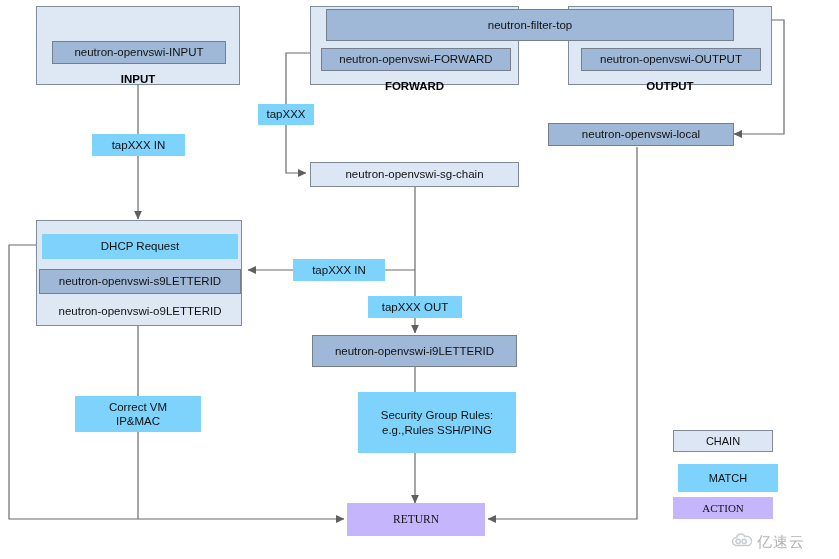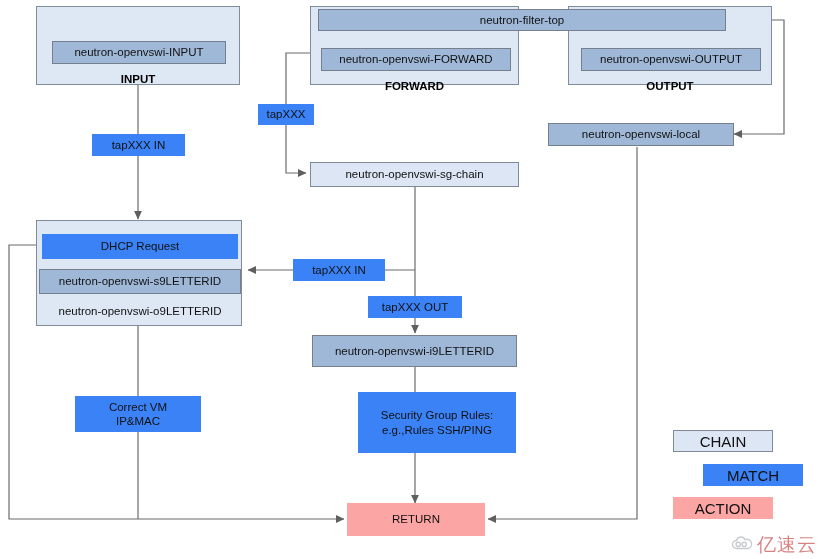--- a/index.html
+++ b/index.html
@@ -57,53 +57,54 @@
     background: #9fb8d8;
     border: 1px solid #76808c;
   }
   
   .chain-light {
     background: #dce6f4;
     border: 1px solid #808a94;
   }
   
   .match {
-    background: #3b82f6;
+    background: #7dd3fc;
     border: none;
   }
   
   .action {
-    background: #fca5a5;
+    background: #c4b5fd;
     border: none;
+    font-family: Liberation Serif, serif;
   }
   
   .plain {
     background: transparent;
     border: none;
     text-align: center;
   }
   .legend-item {
     position: absolute;
     box-sizing: border-box;
     display: flex;
     align-items: center;
     justify-content: center;
-    font-size: 15px;
+    font-size: 11px;
     color: #111;
   }
   #watermark {
     position: absolute;
     display: flex;
     align-items: center;
     gap: 4px;
     opacity: 0.55;
   }
   #watermark .wm-text {
-    font-size: 19px;
-    color: #b91c1c;
+    font-size: 15px;
+    color: #737373;
     font-family: Liberation Serif, serif;
     letter-spacing: 1px;
   }
 </style>
 </head>
 <body>
 
 <div id="canvas">
 
   <svg id="wires" viewBox="0 0 839 559">
@@ -152,21 +153,21 @@
     <div class="grp-title" style="top:72px;">FORWARD</div>
   </div>
 
   <div class="node container-box" style="left:568px; top:6px; width:204px; height:79px;">
     <div class="node chain" style="left:12px; top:41px; width:180px; height:23px;">
       <span>neutron-openvswi-OUTPUT</span>
     </div>
     <div class="grp-title" style="top:72px;">OUTPUT</div>
   </div>
 
-  <div class="node chain" style="left:318px; top:9px; width:408px; height:22px; z-index:5;">
+  <div class="node chain" style="left:326px; top:9px; width:408px; height:32px; z-index:5;">
     <span>neutron-filter-top</span>
   </div>
 
   <div class="node chain" style="left:548px; top:123px; width:186px; height:23px;">
     <span>neutron-openvswi-local</span>
   </div>
 
   <div class="node match" style="left:258px; top:104px; width:56px; height:21px;">
     <span>tapXXX</span>
   </div>
@@ -213,21 +214,21 @@
     <span>e.g.,Rules SSH/PING</span>
   </div>
 
   <div class="node action" style="left:347px; top:503px; width:138px; height:33px;">
     <span>RETURN</span>
   </div>
 
   <div class="legend-item chain-light" style="left:673px; top:430px; width:100px; height:22px;">
     <span>CHAIN</span>
   </div>
-  <div class="legend-item match" style="left:703px; top:464px; width:100px; height:22px;align-items:center;">
+  <div class="legend-item match" style="left:678px; top:464px; width:100px; height:28px;align-items:center;">
     <span>MATCH</span>
   </div>
   <div class="legend-item action" style="left:673px; top:497px; width:100px; height:22px;">
     <span>ACTION</span>
   </div>
 
   <div id="watermark" style="left:731px; top:532px;">
     <span style="display:inline-block;">
       <svg width="22" height="16" viewBox="0 0 22 16" fill="none" stroke="#9aa3ad" stroke-width="1.4">
         <path d="M5.5 13.5 A4 4 0 0 1 5.5 5.5 A4.5 4.5 0 0 1 14 4.6 A3.6 3.6 0 0 1 17.5 13.5 Z"></path>

